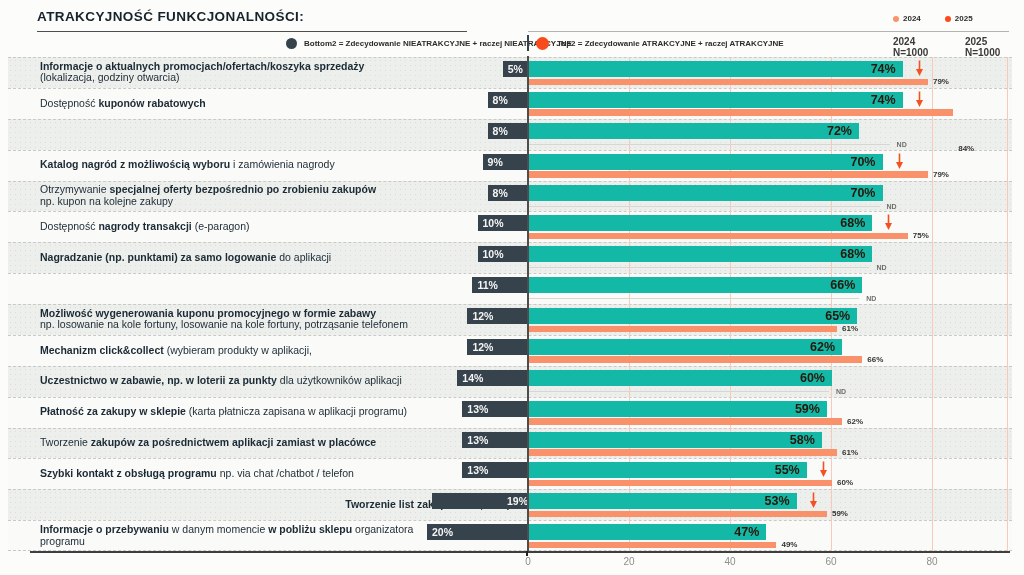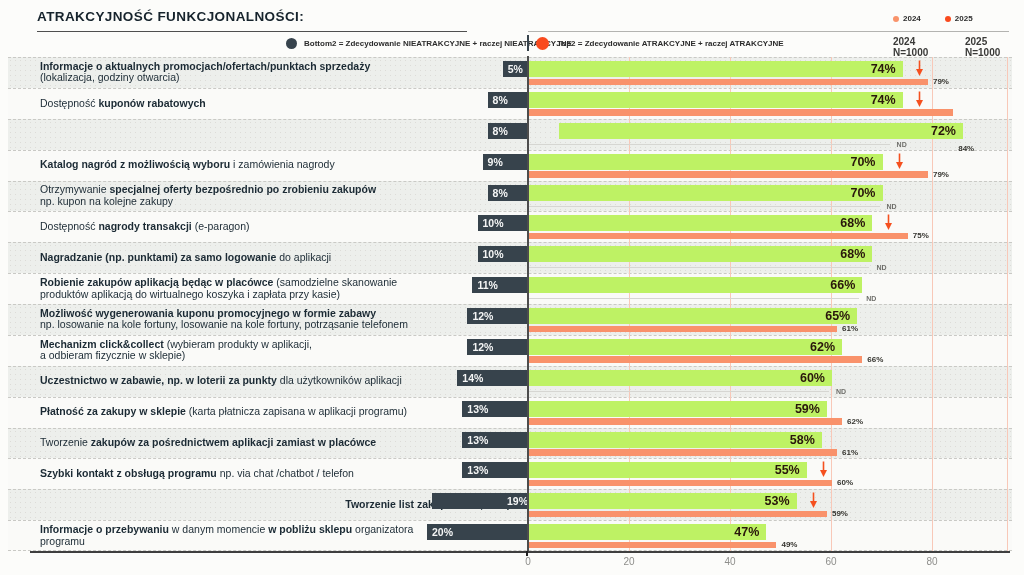--- a/index.html
+++ b/index.html
@@ -33,21 +33,21 @@
     background-image:radial-gradient(circle,#dddcd8 .8px,transparent .95px);background-size:5px 5px}
   .band.plain{background-color:#fafaf8}
   .band.last{border-bottom:1px dashed #c9c9c5}
   .gl{position:absolute;top:57px;height:494px;width:1px;background:#f8c8b8;z-index:1}
   .row{position:absolute;left:0;width:1024px;z-index:2}
   .rlabel{position:absolute;left:40px;top:0;height:100%;width:472px;display:flex;
     flex-direction:column;justify-content:center;color:#1b2a34;font-size:10.5px;line-height:11.5px}
   .rlabel .bseg{font-weight:700}
   .bar-b2{position:absolute;top:4px;height:16px;background:#37434c;color:#f4f5f5;
     font-size:10.5px;font-weight:700;line-height:16px;padding-left:5px;white-space:nowrap}
-  .bar-t25{position:absolute;top:4px;height:16px;background:#bef264}
+  .bar-t25{position:absolute;top:4px;height:16px;background:#14b8a6}
   .v25{position:absolute;right:7px;top:0;line-height:16px;font-size:12.5px;font-weight:700;color:#29170b}
   .bar-t24{position:absolute;top:21.5px;height:6.5px;background:#f9926b}
   .v24{position:absolute;top:21px;font-size:8px;font-weight:700;color:#35342f;line-height:8px;white-space:nowrap}
   .ndline{position:absolute;top:25px;height:1px;background:#d6d6d2}
   .ndtxt{position:absolute;top:22px;font-size:7px;font-weight:700;color:#6e6e6a;line-height:7px}
   .arrow{position:absolute;top:3px;z-index:3}
   #vaxis{position:absolute;left:527px;top:56px;width:2px;height:496px;background:#4d4d4d;z-index:5}
   #xaxis{position:absolute;left:30px;top:551px;width:980px;height:2px;background:#3f3f3f;z-index:5}
   .tick{position:absolute;top:556px;width:24px;text-align:center;font-size:10px;color:#8e8e8b;z-index:5}
   #tick0mark{position:absolute;left:526px;top:551px;width:2px;height:5px;background:#222;z-index:6}
@@ -106,21 +106,21 @@
   <div id="grid">
       <div class="gl" style="left: 629px;"></div>
       <div class="gl" style="left: 730px;"></div>
       <div class="gl" style="left: 831px;"></div>
       <div class="gl" style="left: 932px;"></div>
       <div class="gl" style="left: 1007px;"></div>
     </div>
   <div id="rows">
       <div class="row" style="top: 57px; height: 30.875px;">
         <div class="rlabel">
-          <div><span class="bseg">Informacje o aktualnych promocjach/ofertach/punktach sprzedaży</span></div>
+          <div><span class="bseg">Informacje o aktualnych promocjach/ofertach/koszyka sprzedaży</span></div>
           <div><span>(lokalizacja, godziny otwarcia)</span></div>
         </div>
         <div class="bar-b2" style="left: 502.75px; width: 25.25px;">5%</div>
         <div class="bar-t25" style="left: 529px; width: 373.7px;">
           <div class="v25">74%</div>
         </div>
         <div class="arrow" style="left: 914.7px;"><svg width="9" height="17" viewBox="0 0 9 17">
             <line x1="4.5" y1="0.5" x2="4.5" y2="10" stroke="#f5501f" stroke-width="1.6"></line>
             <path d="M1,9 L8,9 L4.5,16 Z" fill="#f5501f"></path>
           </svg></div>
@@ -137,21 +137,21 @@
         </div>
         <div class="arrow" style="left: 914.7px;"><svg width="9" height="17" viewBox="0 0 9 17">
             <line x1="4.5" y1="0.5" x2="4.5" y2="10" stroke="#f5501f" stroke-width="1.6"></line>
             <path d="M1,9 L8,9 L4.5,16 Z" fill="#f5501f"></path>
           </svg></div>
         <div class="bar-t24" style="left: 529px; width: 424.2px;"></div>
         <div class="v24" style="left: 958.2px; margin-top: 36px;">84%</div>
       </div>
       <div class="row" style="top: 118.75px; height: 30.875px;">
         <div class="bar-b2" style="left: 487.6px; width: 40.4px;">8%</div>
-        <div class="bar-t25" style="left: 559px; width: 404px; padding-left: 38px;">
+        <div class="bar-t25" style="left: 529px; width: 330px; padding-left: 38px;">
           <div class="v25">72%</div>
         </div>
         <div class="ndline" style="left: 529px; width: 360.6px;"></div>
         <div class="ndtxt" style="left: 896.6px;">ND</div>
       </div>
       <div class="row" style="top: 149.625px; height: 30.875px;">
         <div class="rlabel">
           <div><span class="bseg">Katalog nagród z możliwością wyboru</span><span> i zamówienia nagrody</span></div>
         </div>
         <div class="bar-b2" style="left: 482.55px; width: 45.45px;">9%</div>
@@ -197,24 +197,20 @@
           <div><span class="bseg">Nagradzanie (np. punktami) za samo logowanie</span><span> do aplikacji</span></div>
         </div>
         <div class="bar-b2" style="left: 477.5px; width: 50.5px;">10%</div>
         <div class="bar-t25" style="left: 529px; width: 343.4px;">
           <div class="v25">68%</div>
         </div>
         <div class="ndline" style="left: 529px; width: 340.4px;"></div>
         <div class="ndtxt" style="left: 876.4px;">ND</div>
       </div>
       <div class="row" style="top: 273.125px; height: 30.875px;">
-        <div class="rlabel">
-          <div><span class="bseg">Robienie zakupów aplikacją będąc w placówce</span><span> (samodzielne skanowanie</span></div>
-          <div><span>produktów aplikacją do wirtualnego koszyka i zapłata przy kasie)</span></div>
-        </div>
         <div class="bar-b2" style="left: 472.45px; width: 55.55px;">11%</div>
         <div class="bar-t25" style="left: 529px; width: 333.3px;">
           <div class="v25">66%</div>
         </div>
         <div class="ndline" style="left: 529px; width: 330.3px;"></div>
         <div class="ndtxt" style="left: 866.3px;">ND</div>
       </div>
       <div class="row" style="top: 304px; height: 30.875px;">
         <div class="rlabel">
           <div><span class="bseg">Możliwość wygenerowania kuponu promocyjnego w formie zabawy</span></div>
@@ -223,21 +219,20 @@
         <div class="bar-b2" style="left: 467.4px; width: 60.6px;">12%</div>
         <div class="bar-t25" style="left: 529px; width: 328.25px;">
           <div class="v25">65%</div>
         </div>
         <div class="bar-t24" style="left: 529px; width: 308.05px;"></div>
         <div class="v24" style="left: 842.05px;">61%</div>
       </div>
       <div class="row" style="top: 334.875px; height: 30.875px;">
         <div class="rlabel">
           <div><span class="bseg">Mechanizm click&amp;collect</span><span> (wybieram produkty w aplikacji,</span></div>
-          <div><span>a odbieram fizycznie w sklepie)</span></div>
         </div>
         <div class="bar-b2" style="left: 467.4px; width: 60.6px;">12%</div>
         <div class="bar-t25" style="left: 529px; width: 313.1px;">
           <div class="v25">62%</div>
         </div>
         <div class="bar-t24" style="left: 529px; width: 333.3px;"></div>
         <div class="v24" style="left: 867.3px;">66%</div>
       </div>
       <div class="row" style="top: 365.75px; height: 30.875px;">
         <div class="rlabel">

